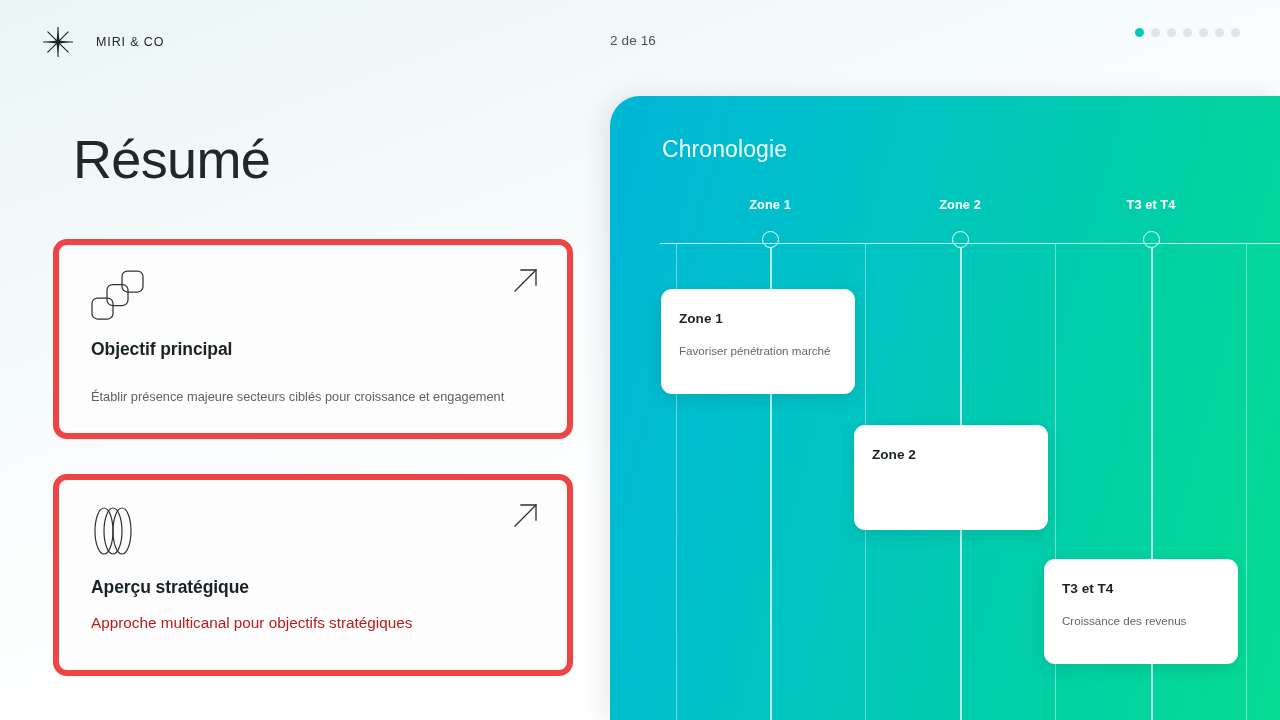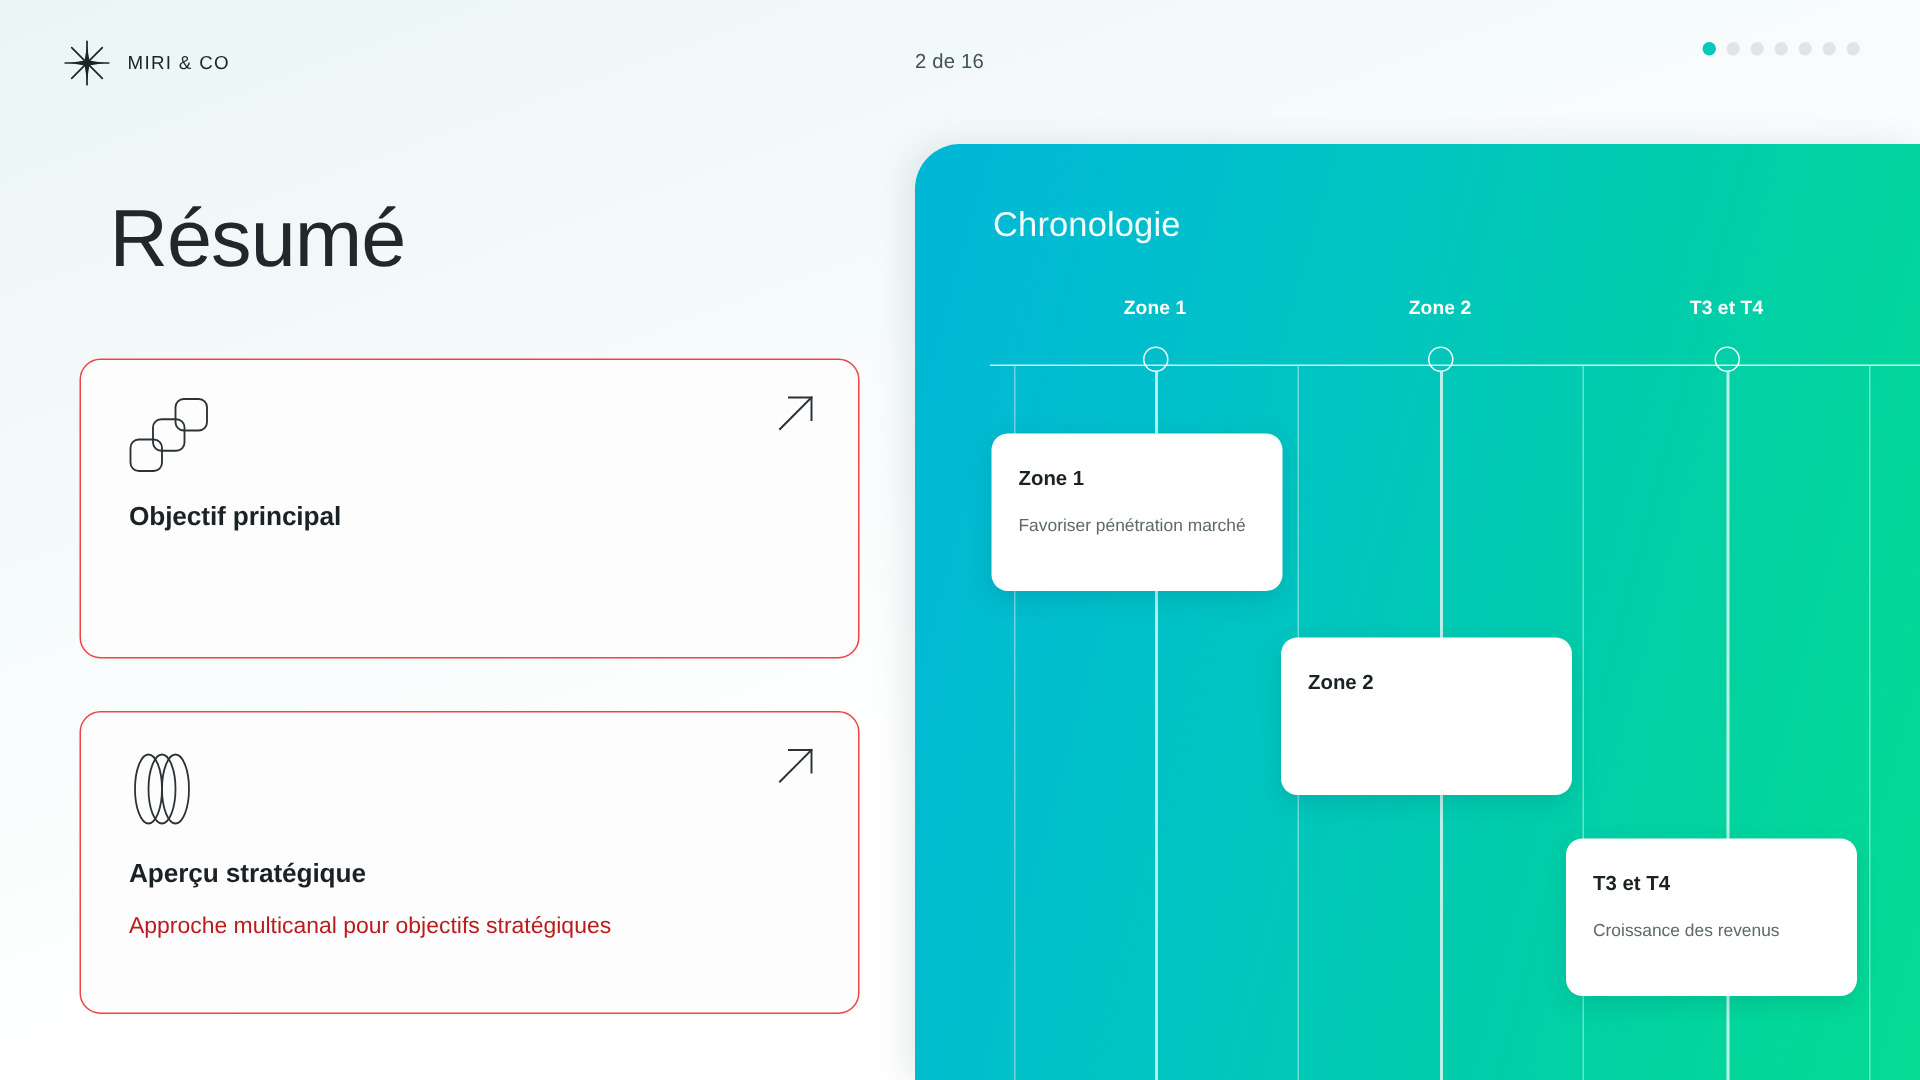--- a/index.html
+++ b/index.html
@@ -25,21 +25,21 @@
     height: 84px;
     z-index: 40;
   }
 
   .brand {
     position: absolute;
     left: 42px;
     top: 26px;
     display: flex;
     align-items: center;
-    gap: 11px;
+    gap: 22px;
   }
   .brand-mark { width: 32px; height: 32px; display: block; }
   .brand-name {
     font-size: 12.5px;
     letter-spacing: 0.07em;
     color: #1d2427;
     font-weight: 400;
     white-space: nowrap;
   }
 
@@ -81,21 +81,21 @@
     font-weight: 400;
     color: #20282c;
     letter-spacing: -0.012em;
   }
 
   .card {
     position: absolute;
     left: 41px;
     width: 520px;
     background: #fdfdfd;
-    border: 1px solid #ef4444;
+    border: 6px solid #ef4444;
     border-radius: 14px;
     box-shadow: 0 1px 2px rgba(20,30,35,0.025);
   }
   .card-1 { top: 155px; height: 200px; }
   .card-2 { top: 390px; height: 202px; }
 
   .card-icon {
     position: absolute;
     left: 32px;
     top: 25px;
@@ -278,20 +278,21 @@
     </span>
     <span class="card-arrow">
       <svg width="26" height="26" viewBox="0 0 26 26">
         <g stroke="#2b3337" stroke-width="1.3" fill="none" stroke-linecap="square">
           <line x1="2" y1="24" x2="23" y2="3"></line>
           <polyline points="8,3 23,3 23,18"></polyline>
         </g>
       </svg>
     </span>
     <div class="card-title">Objectif principal</div>
+    <div class="card-desc">Établir présence majeure secteurs ciblés pour croissance et engagement</div>
   </div>
 
   <div class="card card-2">
     <span class="card-icon">
       <svg width="58" height="52" viewBox="0 0 58 52">
         <g fill="none" stroke="#2b3337" stroke-width="1.2">
           <ellipse cx="13" cy="26" rx="9" ry="23"></ellipse>
           <ellipse cx="22" cy="26" rx="9" ry="23"></ellipse>
           <ellipse cx="31" cy="26" rx="9" ry="23"></ellipse>
         </g>

